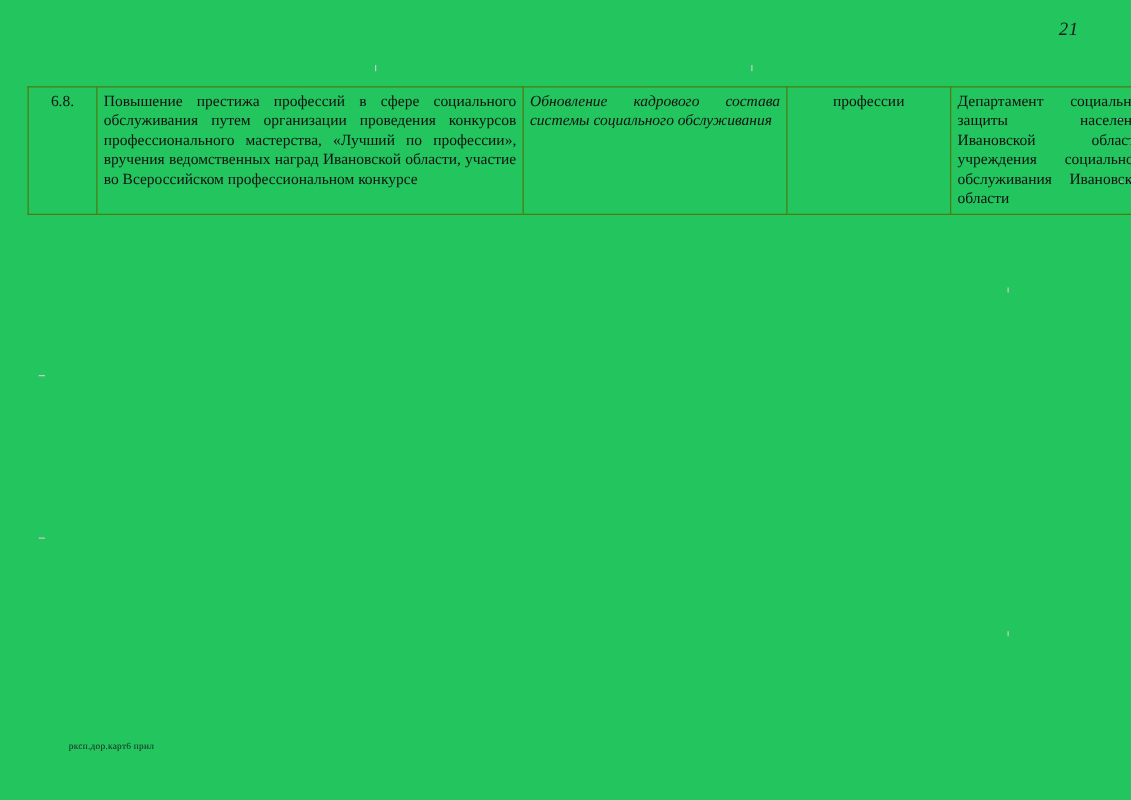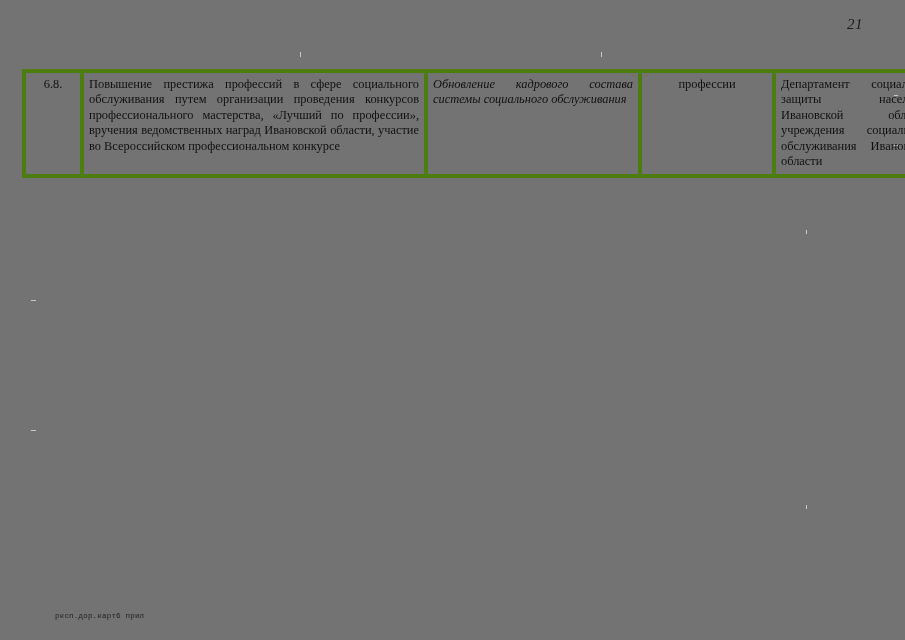--- a/index.html
+++ b/index.html
@@ -14,21 +14,21 @@
     color: #111111;
     position: relative;
     overflow: hidden;
   }
   .page {
     position: absolute;
     left: 0;
     top: 0;
     width: 905px;
     height: 640px;
-    background: #737373;
+    background: #22c55e;
   }
   .page-number {
     position: absolute;
     right: 42px;
     top: 16px;
     font-family: "Liberation Serif", serif;
     font-style: italic;
     font-size: 15px;
     color: #1c1c1c;
     letter-spacing: 0.5px;
@@ -51,21 +51,21 @@
 
   table.doc-table {
     position: absolute;
     left: 22px;
     top: 69px;
     width: 854px;
     border-collapse: collapse;
     table-layout: fixed;
   }
   table.doc-table td {
-    border: 4px solid #4d7c0f;
+    border: 1px solid #4d7c0f;
     vertical-align: top;
     padding: 4px 5px 5px 5px;
     font-size: 12.4px;
     line-height: 15.4px;
     font-family: "Liberation Serif", serif;
   }
   td.c-num {
     width: 44px;
     text-align: center;
     padding-top: 5px;
@@ -87,23 +87,23 @@
     padding-top: 5px;
   }
   td.c-exec {
     width: 152px;
     text-align: justify;
     text-align-last: left;
   }
   .footer-note {
     position: absolute;
     left: 55px;
-    top: 612px;
+    top: 592px;
     font-size: 7.5px;
-    font-family: Liberation Mono, monospace;
+    font-family: Liberation Serif, serif;
     color: #1f1f1f;
     letter-spacing: 0.2px;
   }
 </style>
 </head>
 <body>
 
 <div class="page">
 
   <div class="page-number">21</div>

